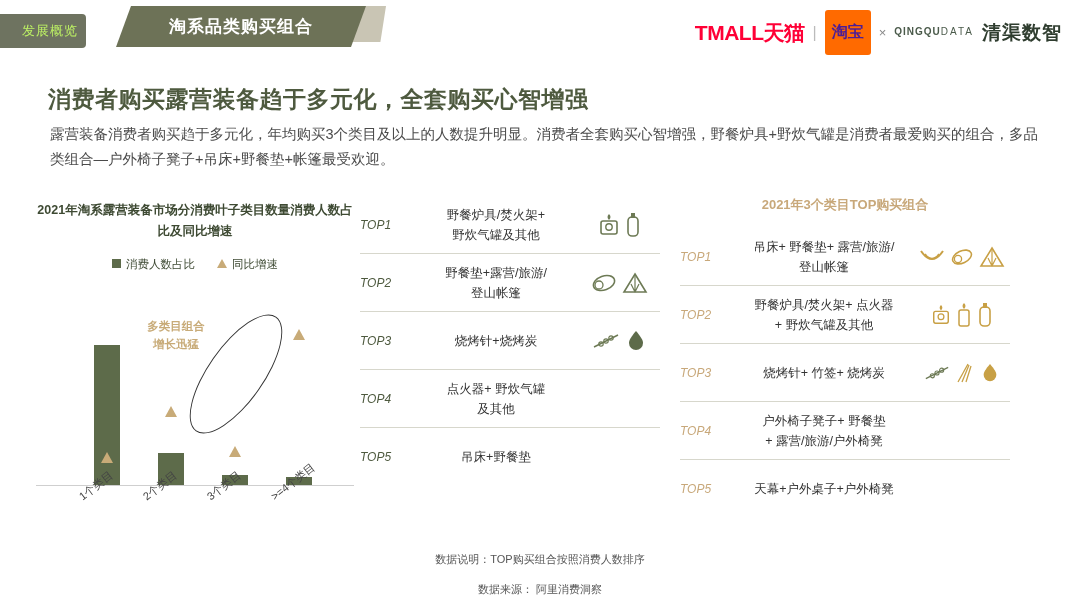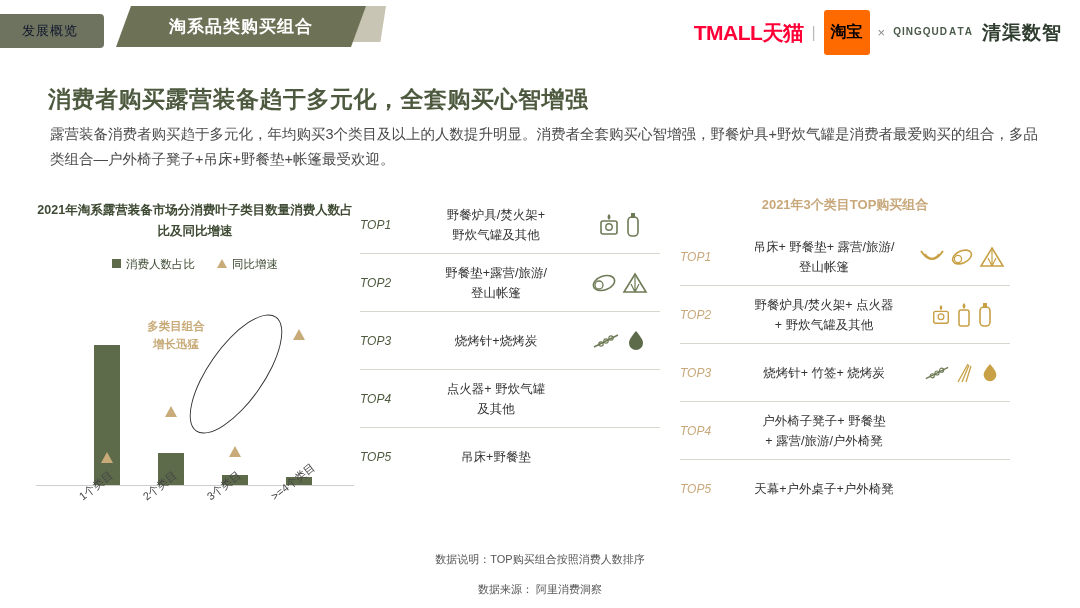--- a/index.html
+++ b/index.html
@@ -10,23 +10,23 @@
     color: #333;
     position: relative;
     overflow: hidden;
   }
 
   
   .header { position: relative; height: 58px; }
   .tab-left {
     position: absolute; left: 0; top: 14px;
     background: #6e7360;
-    color: #0f172a;
+    color: #bef264;
     font-size: 13px;
-    padding: 8px 26px 8px 22px;
+    padding: 8px 8px 8px 22px;
     border-radius: 0 4px 4px 0;
     letter-spacing: 1px;
   }
   .tab-main {
     position: absolute; left: 116px; top: 6px;
     background: #6d7257;
     color: #fff;
     font-size: 17px;
     font-weight: bold;
     padding: 9px 26px;
@@ -41,28 +41,28 @@
     background: #c9c5b4;
     clip-path: polygon(10% 0, 100% 0, 90% 100%, 0% 100%);
     z-index: -1;
   }
   .logos {
     position: absolute; right: 18px; top: 10px;
     display: flex; align-items: center; gap: 8px;
   }
   .tmall { color: #ff0036; font-size: 21px; font-weight: bold; letter-spacing: -0.5px; }
   .taobao {
-    background: #ff6a00; color: #000000; font-size: 16px; font-weight: bold;
+    background: #ff6a00; color: #4c1d95; font-size: 16px; font-weight: bold;
     padding: 12px 7px; border-radius: 3px;
   }
   .divider-v { color: #bbb; font-size: 16px; }
   .xsign { color: #888; font-size: 13px; }
   .qingqu-logo { display: flex; flex-direction: row; line-height: 1.05; }
   .qingqu-logo .l1 { font-size: 10px; color: #4a5a4a; letter-spacing: 1px; font-weight: bold;}
-  .qingqu-logo .l2 { font-size: 10px; color: #4a5a4a; letter-spacing: 2px; font-weight: bold; text-align: right;}
+  .qingqu-logo .l2 { font-size: 10px; color: #4a5a4a; letter-spacing: 2px; font-weight: normal; text-align: right;}
   .qingqu-cn { font-size: 19px; font-weight: bold; color: #2f3d2f; letter-spacing: 1px; }
 
   
   .main-title {
     position: absolute; left: 48px; top: 84px;
     font-size: 23px; font-weight: bold; color: #4e5a3f;
     letter-spacing: 0.5px;
   }
   .subtitle {
     position: absolute; left: 50px; top: 122px; width: 990px;

